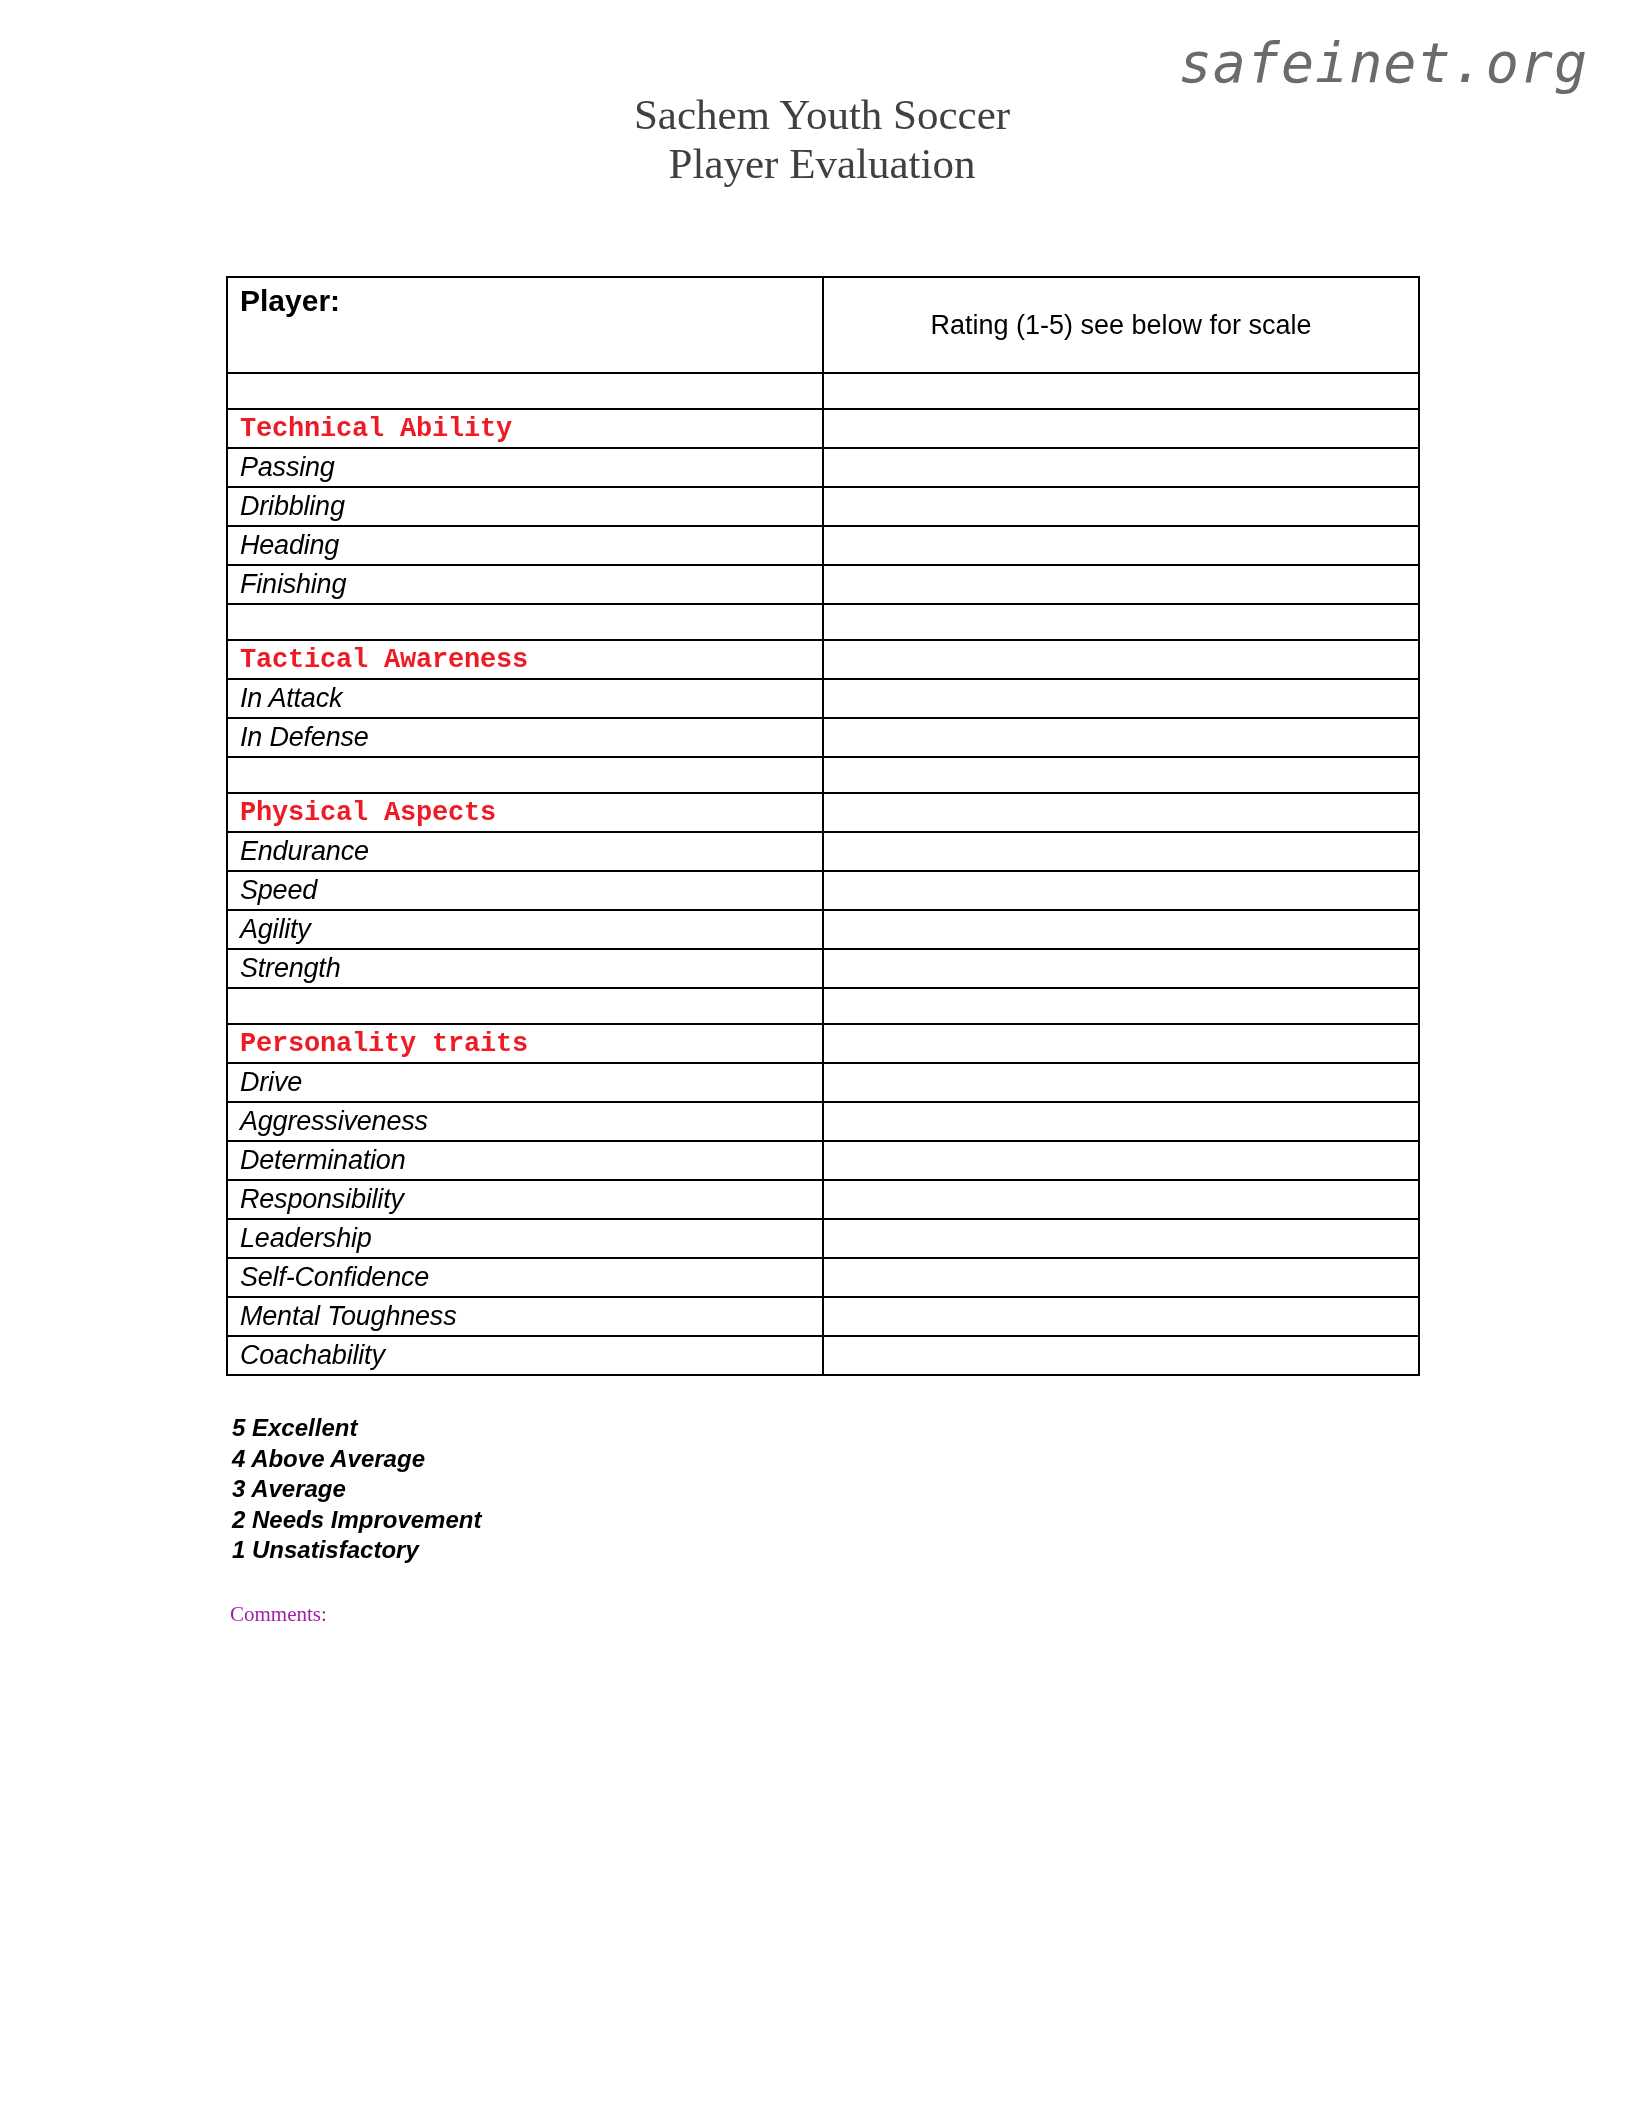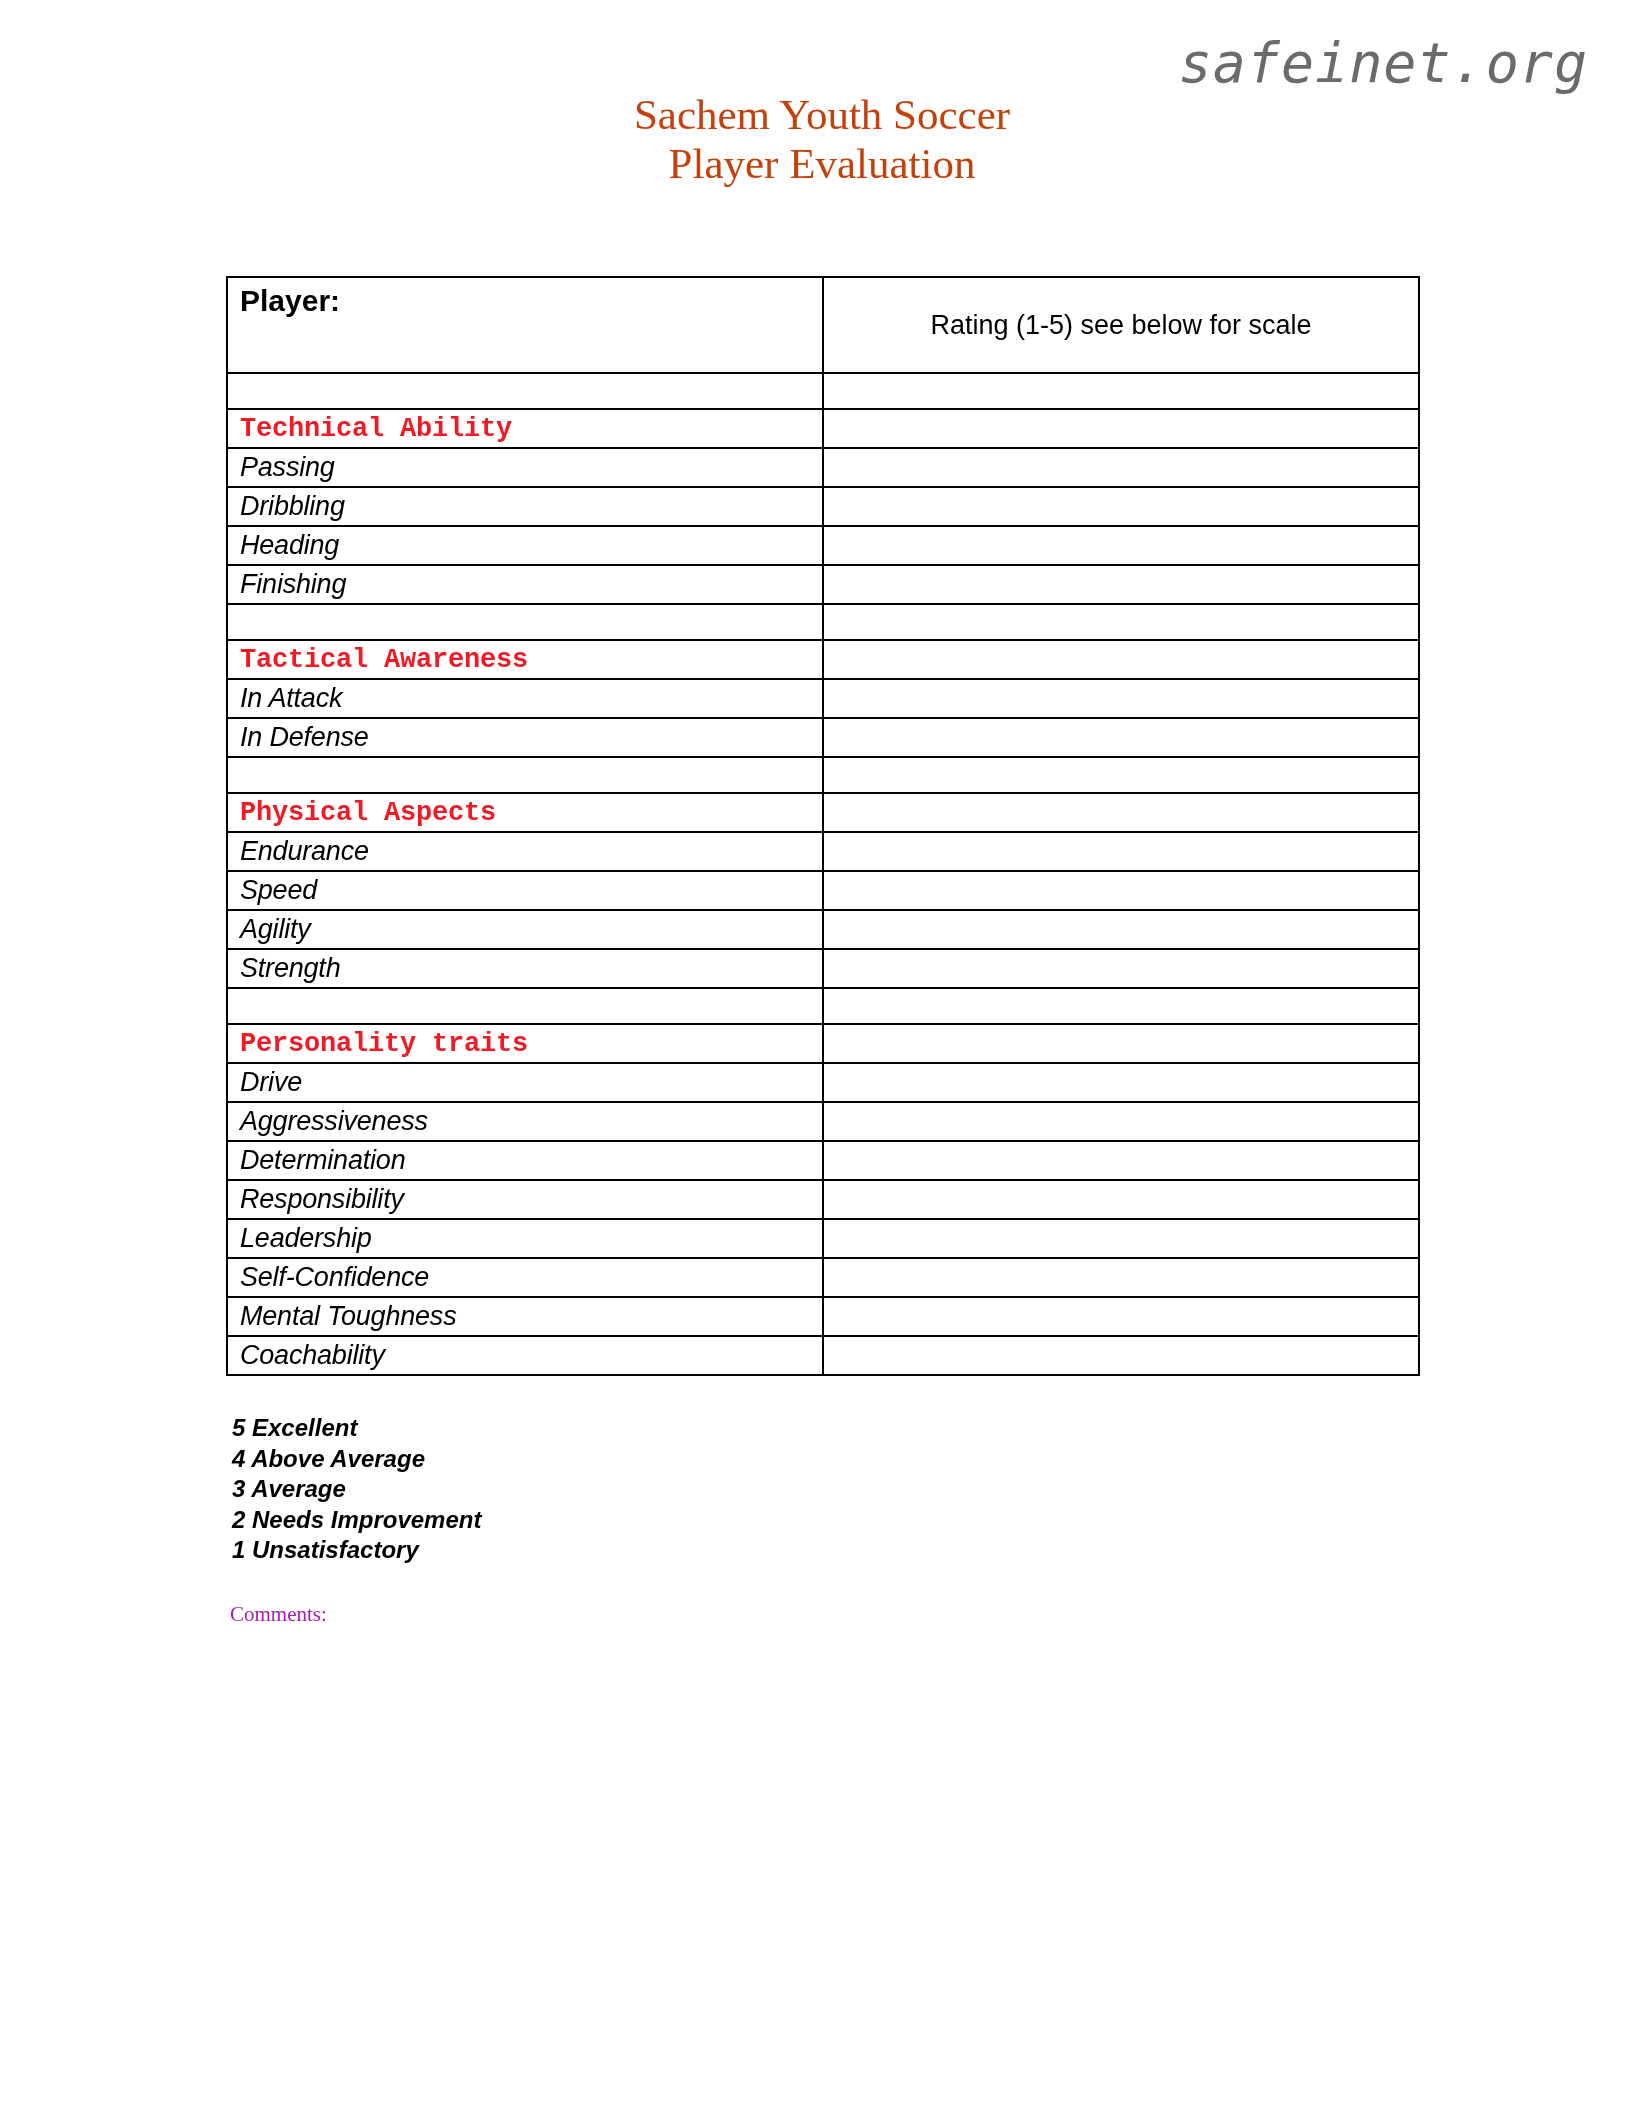--- a/index.html
+++ b/index.html
@@ -41,21 +41,21 @@
   
   .title-block {
     position: absolute;
     top: 90px;
     left: 0;
     width: 1644px;
     text-align: center;
     font-family: "Liberation Serif", "DejaVu Serif", serif;
     font-size: 43px;
     line-height: 1.15;
-    color: #c2410c;
+    color: #404040;
   }
   .title-line {
     display: block;
     white-space: nowrap;
   }
 
   
   .subheader {
     position: absolute;
     top: 232px;

